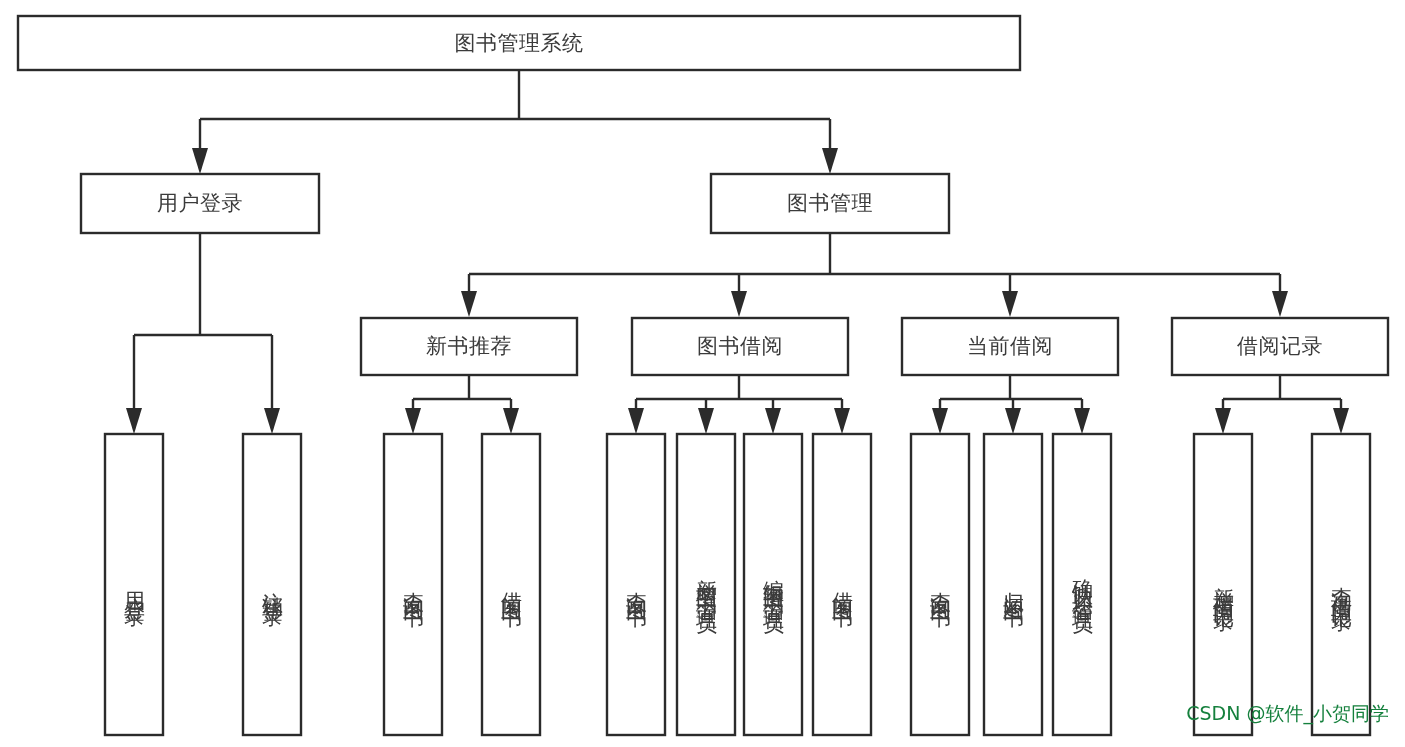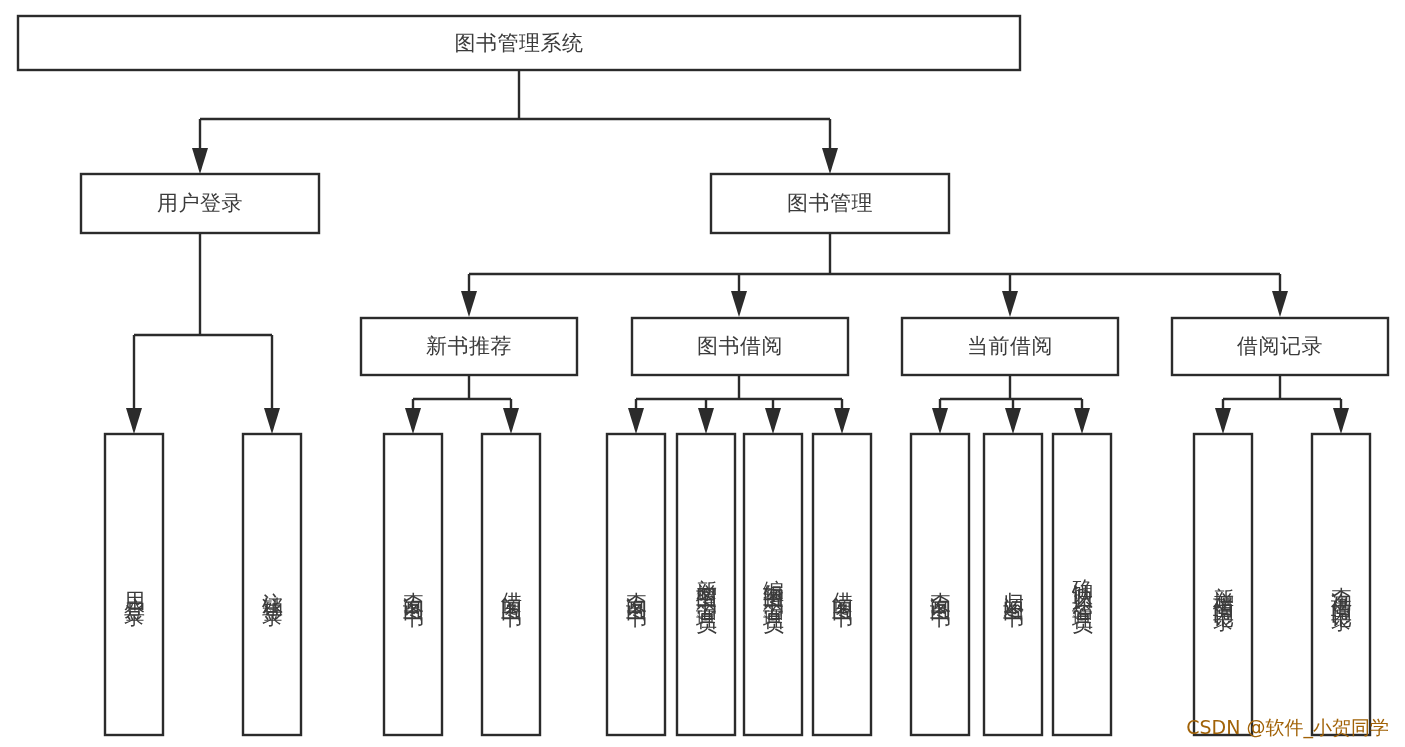--- a/index.html
+++ b/index.html
@@ -62,24 +62,24 @@
     font-family: "DejaVu Sans", "Liberation Sans", sans-serif;
     font-size: 21px;
     line-height: 1.0;
     color: #3b3b3b;
     letter-spacing: 5px;
     white-space: nowrap;
   }
   .watermark {
     position: absolute;
     right: 16px;
-    bottom: 6px;
+    bottom: 20px;
     font-family: "DejaVu Sans", "Liberation Sans", sans-serif;
     font-size: 19px;
-    color: #a16207;
+    color: #15803d;
     white-space: nowrap;
     pointer-events: none;
   }
 </style>
 </head>
 <body>
 
 <div id="diagram-root">
 
   <svg class="diagram-canvas" viewBox="0 0 1405 747" xmlns="http://www.w3.org/2000/svg">

